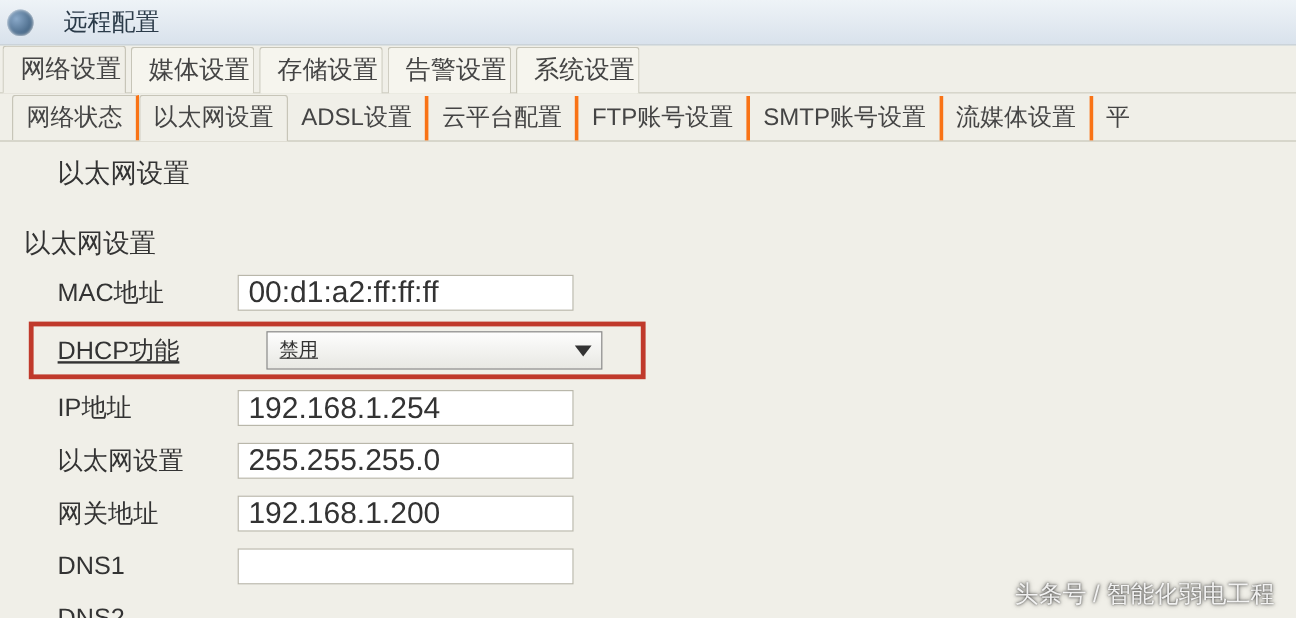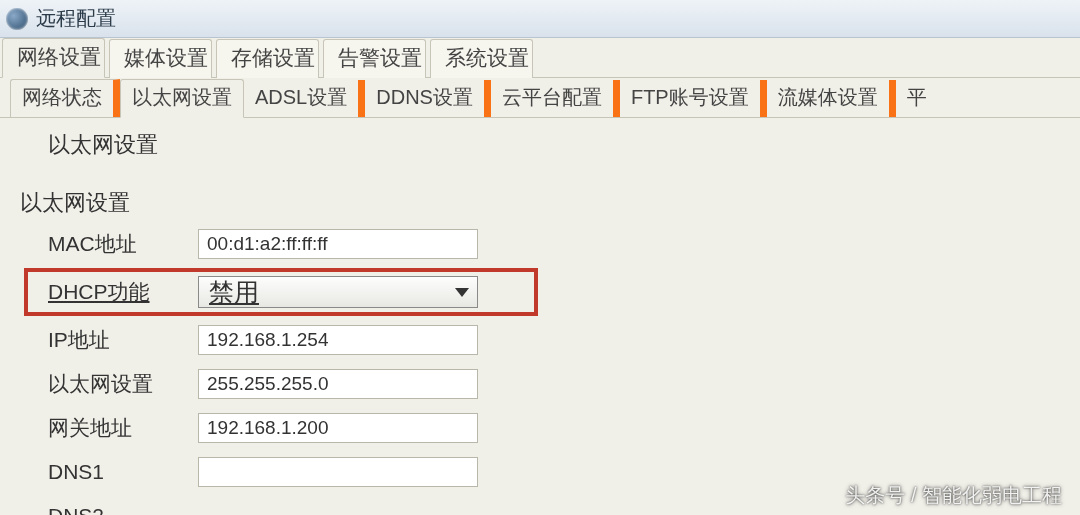--- a/index.html
+++ b/index.html
@@ -13,21 +13,21 @@
     overflow: hidden;
   }
 
   
   .titlebar {
     height: 38px;
     background: linear-gradient(#eef3f7, #d9e2ec);
     border-bottom: 1px solid #b8c4d0;
     display: flex; align-items: center;
     padding-left: 6px;
-    gap: 8px;
+    gap: 25px;
   }
   .titlebar .sys-icon {
     width: 22px; height: 22px;
     border-radius: 50%;
     background: radial-gradient(circle at 35% 35%, #8aa9c9 0%, #4b6b8a 65%, #2d4357 100%);
     box-shadow: inset 0 0 3px #fff;
   }
   .titlebar .title {
     font-size: 20px; color: #2b3b49;
   }
@@ -64,21 +64,21 @@
     display: flex; align-items: flex-end;
     padding-left: 10px;
     background: #f0efe8;
     height: 40px;
     border-bottom: 1px solid #c7c5b8;
   }
   .tab2 {
     padding: 4px 11px 6px 11px;
     font-size: 20px;
     color: #444;
-    border-right: 7px solid #f97316;
+    border-right: 3px solid #f97316;
     position: relative;
     top: 0;
     white-space: nowrap;
   }
   .tab2:first-child {
     border-left: 1px solid #c7c5b8;
     border-top: 1px solid #c7c5b8;
     border-top-left-radius: 3px;
   }
   .tab2.active {
@@ -112,33 +112,34 @@
   .form-row .lbl {
     width: 150px;
     font-size: 21px;
     color: #333;
   }
   .form-row .field {
     width: 280px;
     height: 30px;
     border: 1px solid #b9b7aa;
     background: #ffffff;
-    font-size: 19px;
+    font-size: 25px;
     color: #333;
     padding: 2px 8px;
     display: flex; align-items: center;
   }
 
   .dropdown {
     width: 280px; height: 32px;
     border: 1px solid #8a8a8a;
     background: linear-gradient(#fdfdfd,#e8e8e3);
     display: flex; align-items: center; justify-content: space-between;
     padding: 0 8px 0 10px;
-    font-size: 25px;
+    font-size: 16px;
+    margin-left: 24px;
   }
   .dropdown .arrow {
     width: 0; height: 0;
     border-left: 7px solid transparent;
     border-right: 7px solid transparent;
     border-top: 9px solid #333;
   }
 
   
   .highlight-wrap {
@@ -179,23 +180,23 @@
   <div class="tab1">媒体设置</div>
   <div class="tab1">存储设置</div>
   <div class="tab1">告警设置</div>
   <div class="tab1">系统设置</div>
 </div>
 
 <div class="tabs2">
   <div class="tab2">网络状态</div>
   <div class="tab2 active">以太网设置</div>
   <div class="tab2">ADSL设置</div>
-  <div class="tab2">DDNS设置</div>
   <div class="tab2">云平台配置</div>
   <div class="tab2">FTP账号设置</div>
+  <div class="tab2">SMTP账号设置</div>
   <div class="tab2">流媒体设置</div>
   <div class="tab2" style="border-right:none;">平</div>
 </div>
 
 <div class="content">
   <div class="section-title">以太网设置</div>
   <div class="sub-title">以太网设置</div>
 
   <div class="form-row">
     <div class="lbl">MAC地址</div>

